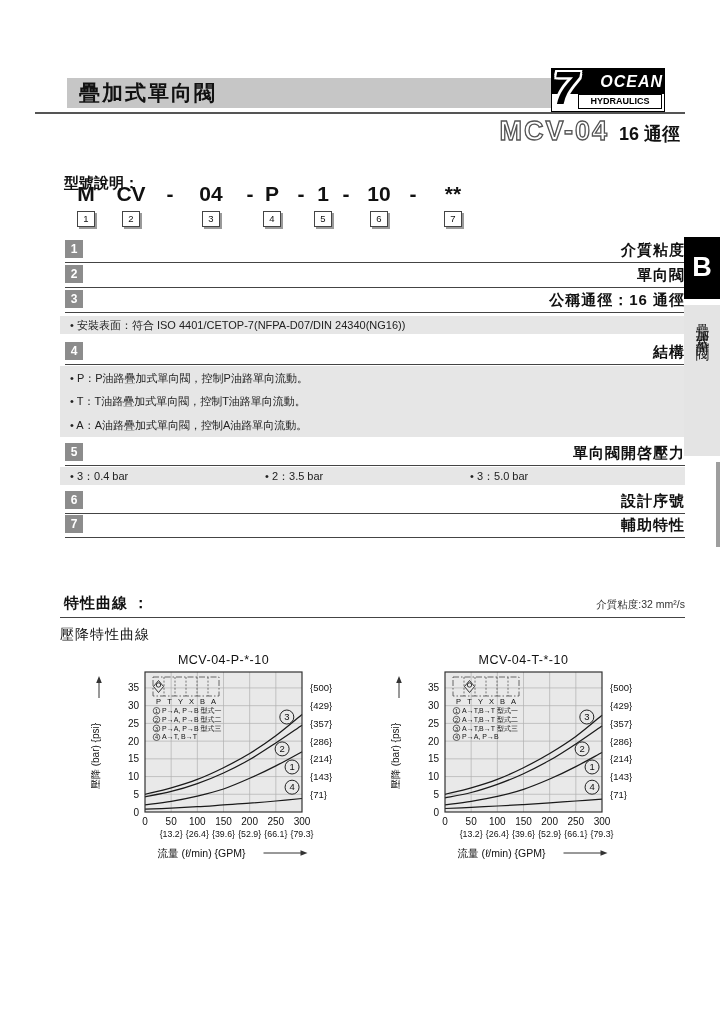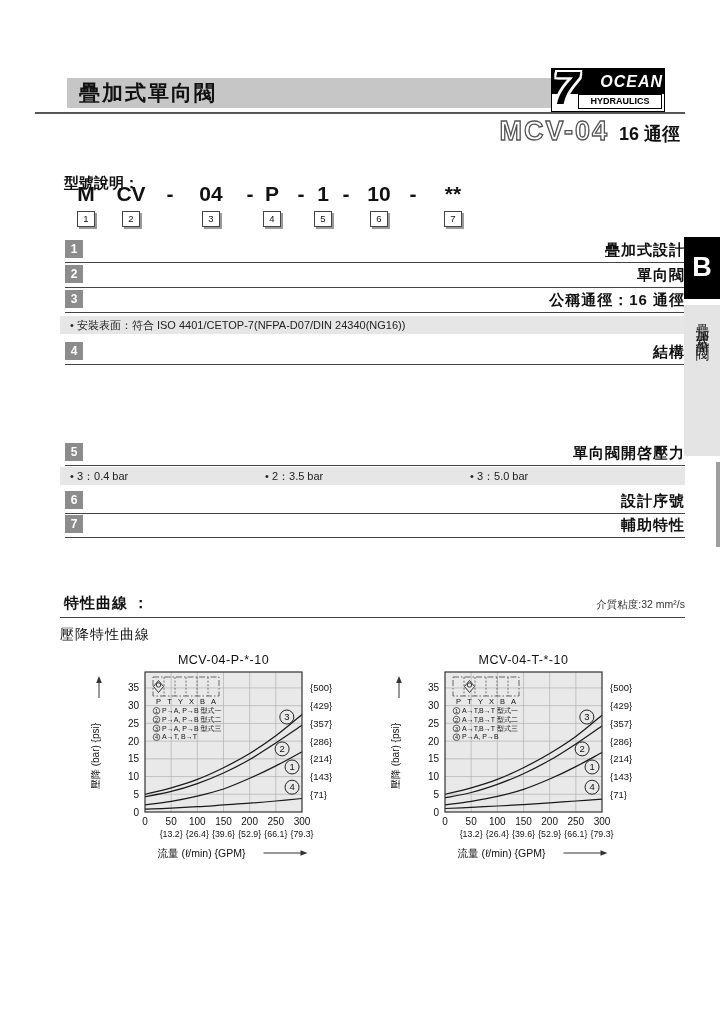--- a/index.html
+++ b/index.html
@@ -105,35 +105,40 @@
       <span class="mc-seg" style="left: 346px;">-</span>
       <span class="mc-seg" style="left: 379px;">10</span>
       <span class="mc-box" style="left: 379px;">6</span>
       <span class="mc-seg" style="left: 413px;">-</span>
       <span class="mc-seg" style="left: 453px;">**</span>
       <span class="mc-box" style="left: 453px;">7</span>
     </div>
 
   <div class="spec-row" style="top:238px">
     <div class="row-num">1</div>
-    <div class="row-label">疊加式設計</div>
+    <div class="row-label">介質粘度</div>
   </div>
   <div class="spec-row" style="top:263px">
     <div class="row-num">2</div>
     <div class="row-label">單向閥</div>
   </div>
   <div class="spec-row" style="top:288px">
     <div class="row-num">3</div>
     <div class="row-label">公稱通徑：16 通徑</div>
   </div>
   <div class="note-bar abs" style="top:316px;height:18px;line-height:18px;padding-left:10px">• 安裝表面：符合 ISO 4401/CETOP-7(NFPA-D07/DIN 24340(NG16))</div>
 
   <div class="spec-row" style="top:340px">
     <div class="row-num">4</div>
     <div class="row-label">結構</div>
+  </div>
+  <div class="note-bar abs" style="top:366px;height:70px;padding-top:1px">
+    <div class="note-line">• P：P油路疊加式單向閥，控制P油路單向流動。</div>
+    <div class="note-line">• T：T油路疊加式單向閥，控制T油路單向流動。</div>
+    <div class="note-line">• A：A油路疊加式單向閥，控制A油路單向流動。</div>
   </div>
 
   <div class="spec-row" style="top:441px">
     <div class="row-num">5</div>
     <div class="row-label">單向閥開啓壓力</div>
   </div>
   <div class="note-bar abs" style="top:467px;height:18px">
     <span class="note-span" style="left:10px">• 3：0.4 bar</span>
     <span class="note-span" style="left:205px">• 2：3.5 bar</span>
     <span class="note-span" style="left:410px">• 3：5.0 bar</span>

